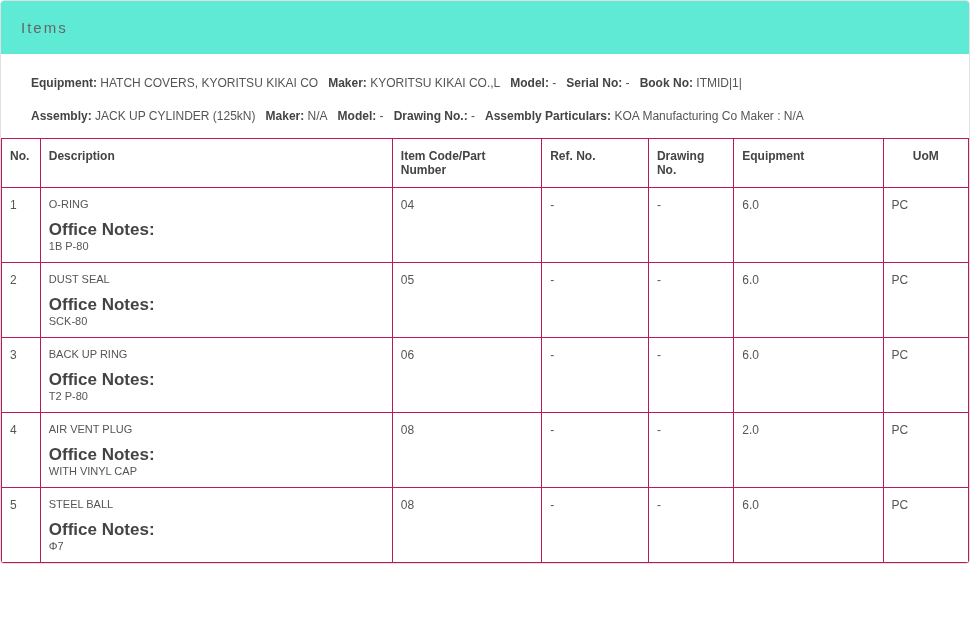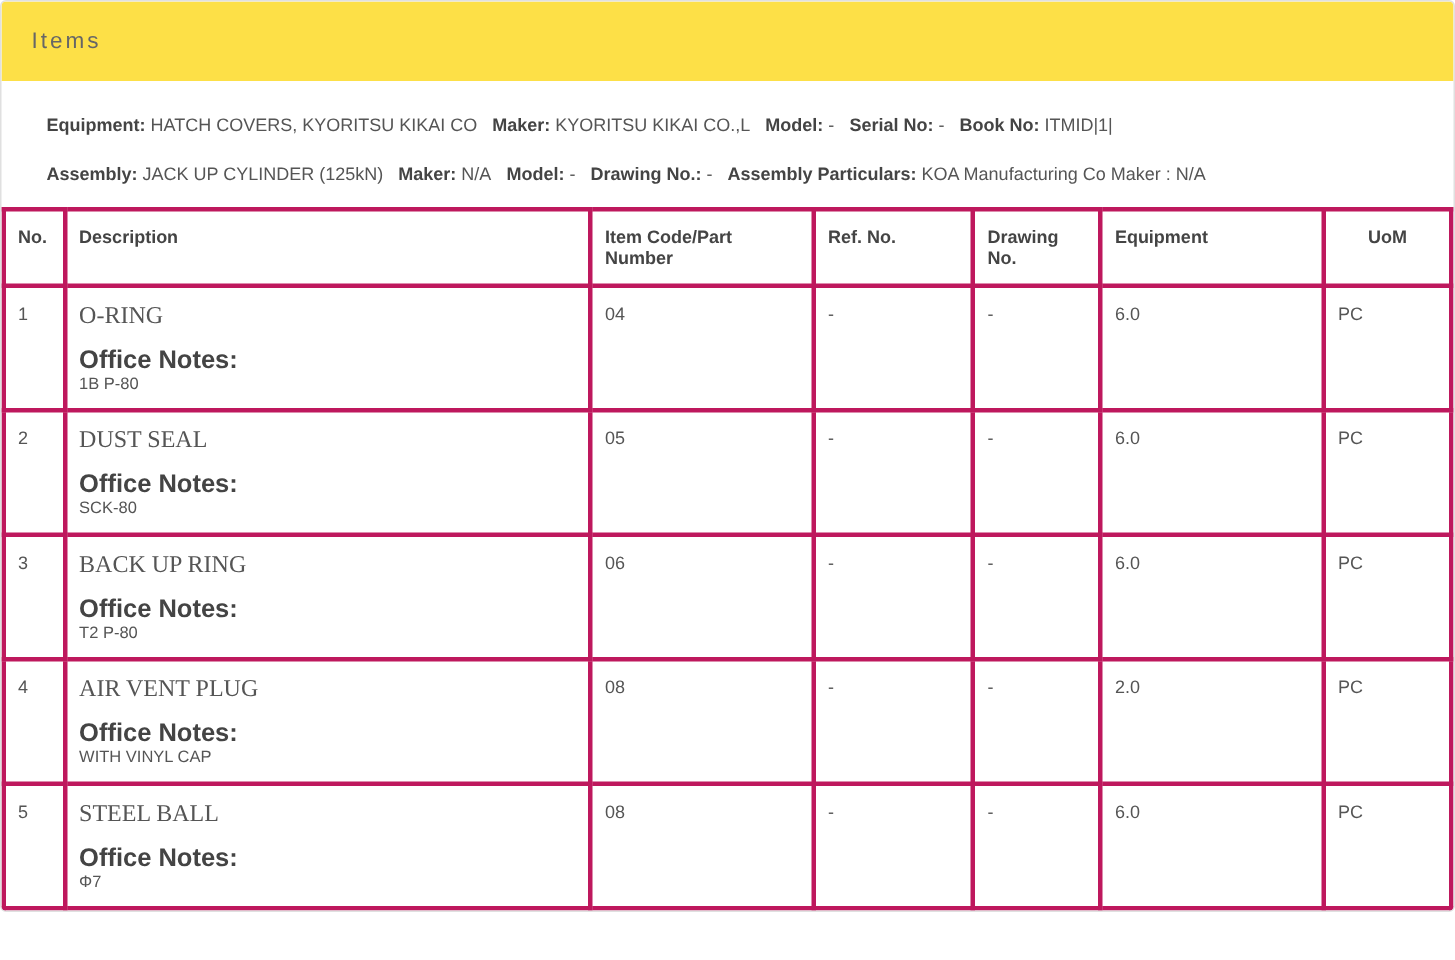--- a/index.html
+++ b/index.html
@@ -11,60 +11,60 @@
     color: #555;
     background: #fff;
   }
   .container {
     width: 970px;
     border: 1px solid #e0e0e0;
     border-radius: 4px;
     overflow: hidden;
   }
   .header {
-    background: #fde047;
+    background: #5eead4;
     padding: 18px 20px;
     font-size: 15px;
     letter-spacing: 2px;
     color: #666;
   }
   .info-block {
     padding: 20px 30px 10px 30px;
     line-height: 1.6;
     color: #555;
   }
   .info-block .line { margin-bottom: 2px; }
   .info-block .spacer { height: 12px; }
   .strong { font-weight: bold; color: #444; }
   table {
     width: 100%;
     border-collapse: collapse;
   }
   th, td {
-    border: 3px solid #be185d;
+    border: 1px solid #be185d;
     padding: 10px 8px;
     font-size: 12px;
     vertical-align: top;
     text-align: left;
   }
   th {
     font-weight: bold;
     color: #444;
     background: #fff;
   }
   th.qty-head { text-align: left; }
   th.uom-head { text-align: center; }
   td.no-col { width: 36px; vertical-align: top; }
   td.desc-col { width: 330px; }
   td.code-col { width: 140px; }
   td.ref-col { width: 100px; }
   td.draw-col { width: 80px; }
   td.qty-col { width: 140px; padding-right: 18px; }
   td.uom-col { width: 80px; text-align: left; }
-  .desc-main { font-size: 16px; color: #555; margin-bottom: 10px; font-family: Liberation Serif, serif; }
+  .desc-main { font-size: 11px; color: #555; margin-bottom: 10px; }
   .office-label { font-weight: bold; font-size: 17px; color: #444; }
   .office-note { font-size: 11px; color: #555; }
 </style>
 </head>
 <body>
 
 <div class="container">
   <div class="header">
     <span>Items</span>
   </div>

